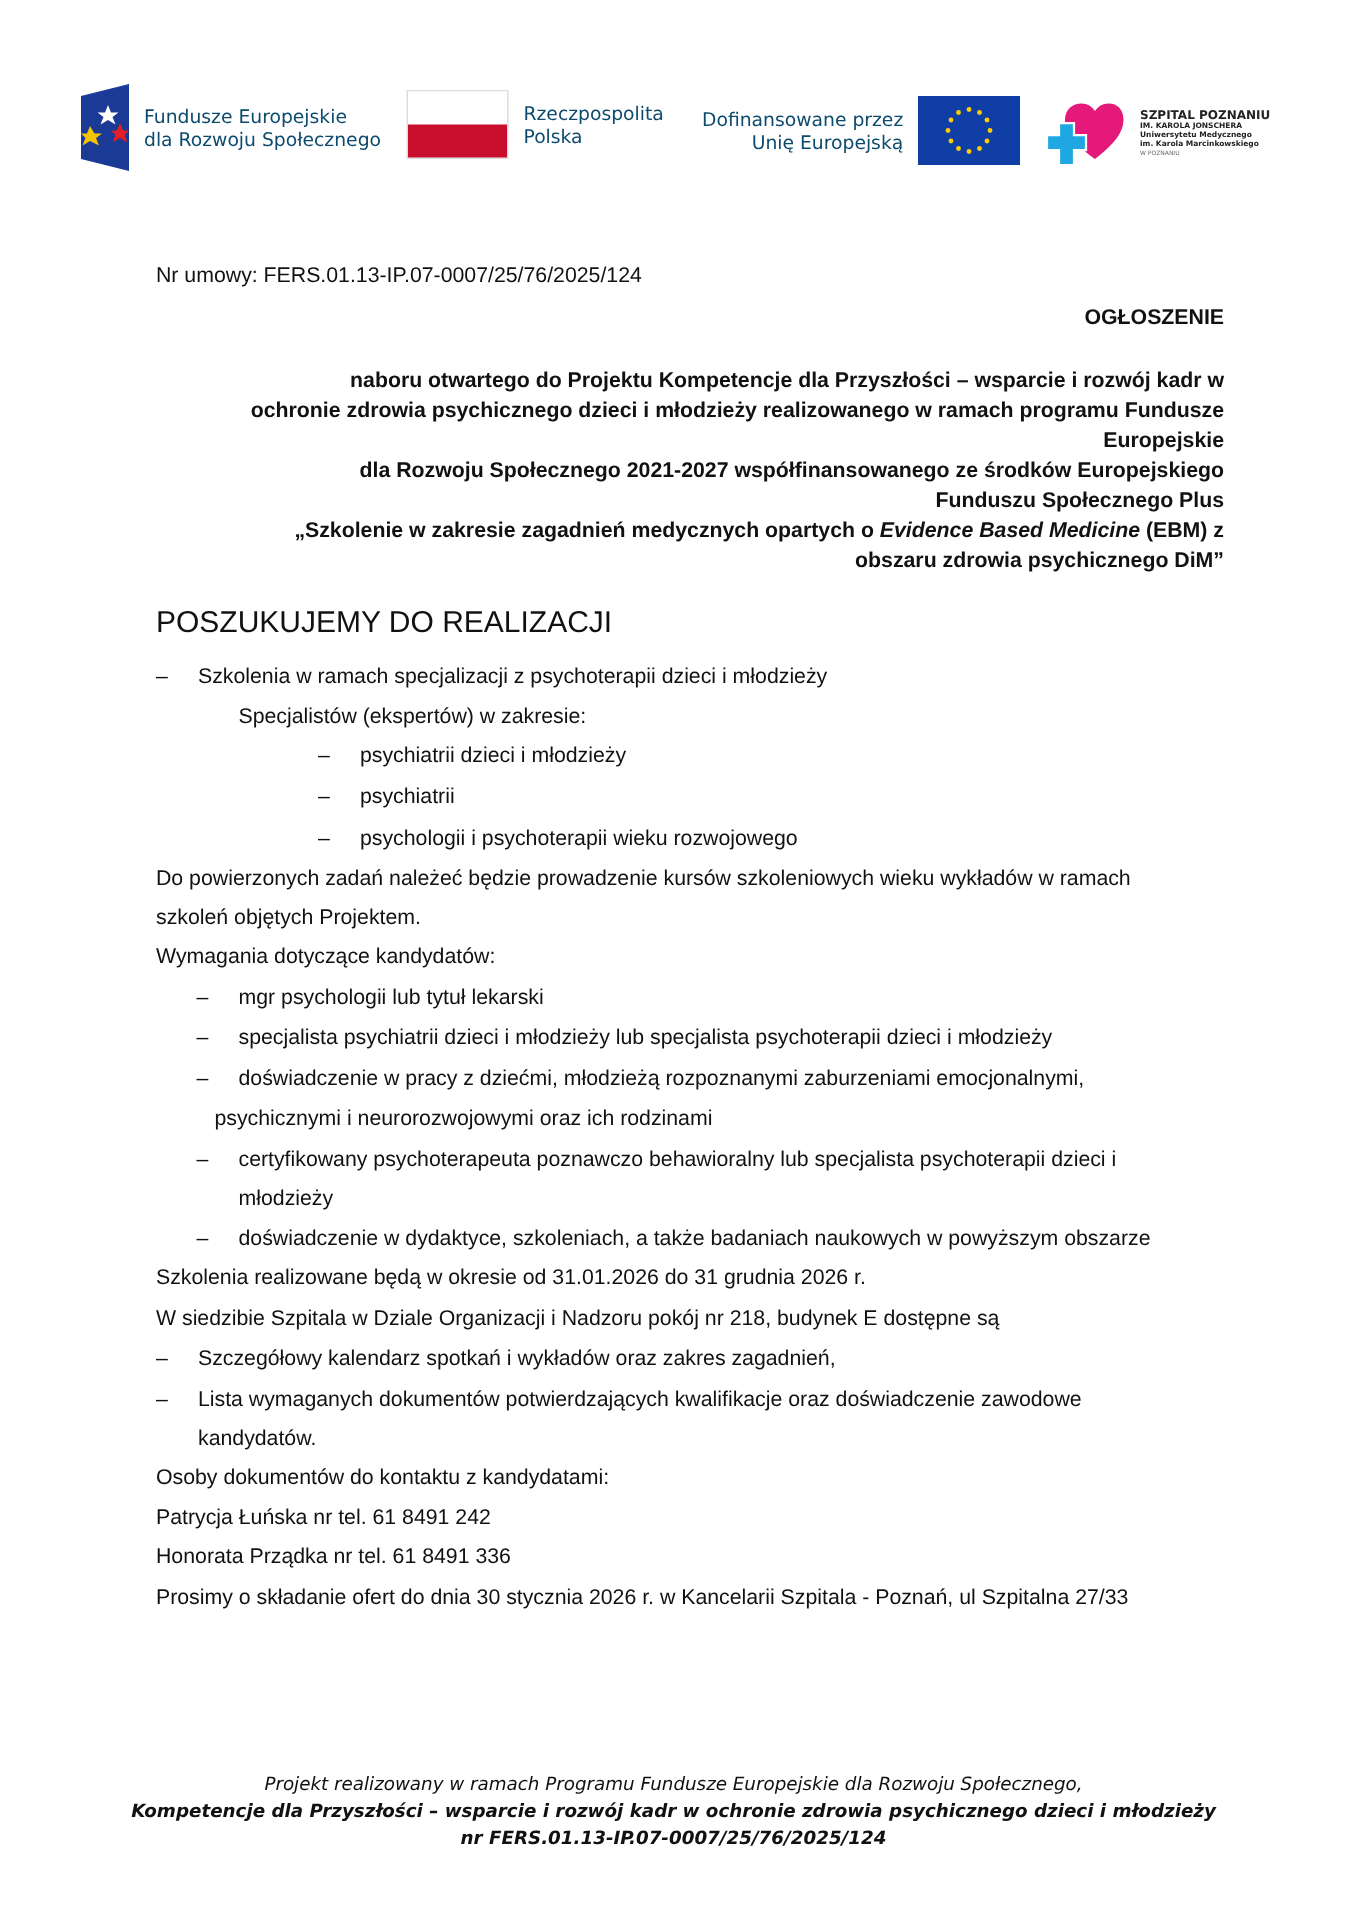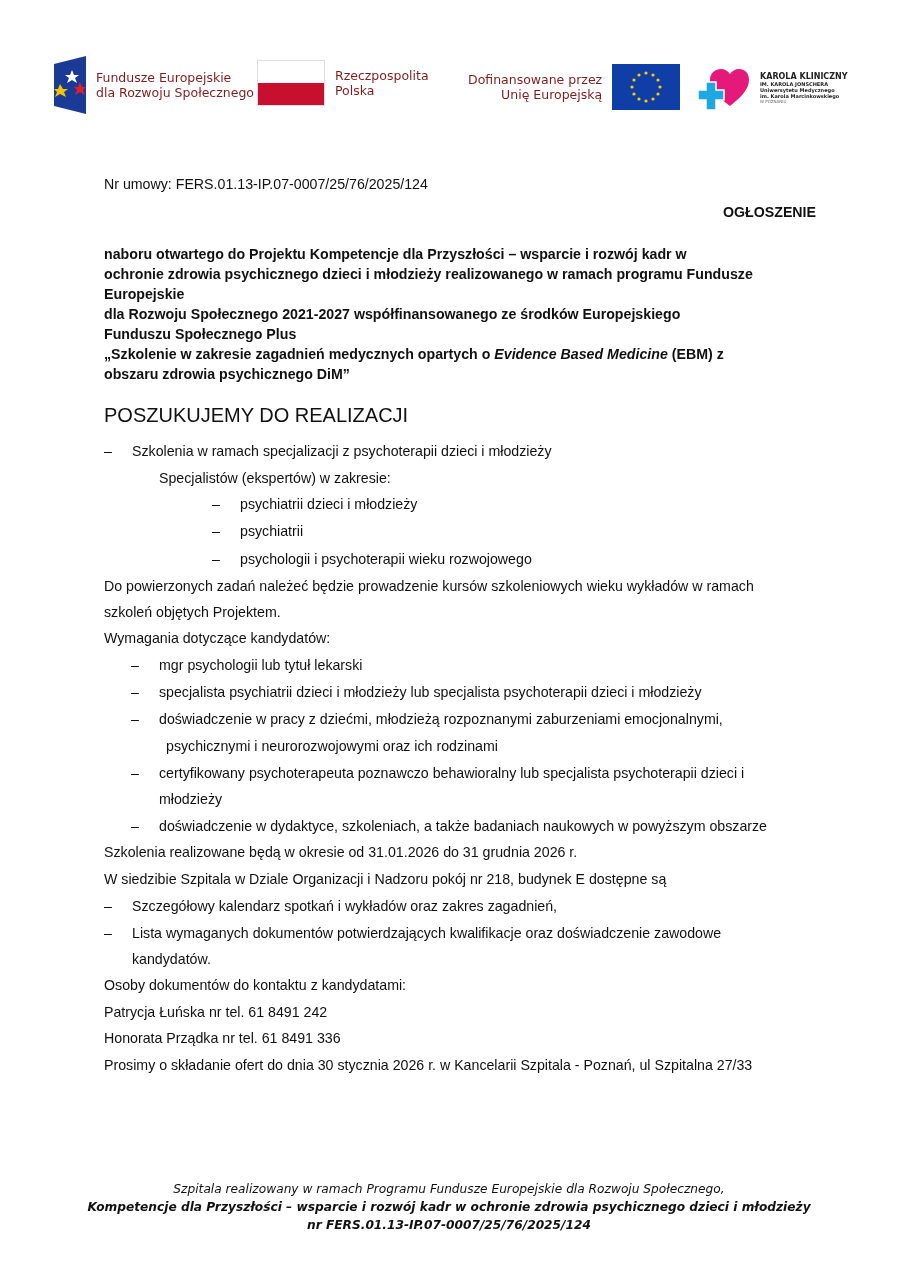--- a/index.html
+++ b/index.html
@@ -1,39 +1,39 @@
 <!DOCTYPE html>
 <html><head>
 <meta charset="utf-8">
 <style>
   html, body { margin: 0; padding: 0; background: #ffffff; }
   body { width: 898px; height: 1274px; position: relative; overflow: hidden; font-family: "Liberation Sans", sans-serif; color: #111; }
   .logos { position: absolute; top: 52px; left: 0; width: 898px; height: 70px; }
   .logo { position: absolute; display: flex; align-items: center; }
-  .logo-text { font-family: "DejaVu Sans", sans-serif; font-size: 12.5px; line-height: 15px; color: #7f1d1d; }
+  .logo-text { font-family: "DejaVu Sans", sans-serif; font-size: 12.5px; line-height: 15px; color: #0c4a6e; }
   .fe-logo { left: 54px; top: 4px; }
   .fe-icon { width: 32px; height: 58px; margin-right: 10px; }
-  .pl-logo { left: 257px; top: 8px; }
+  .pl-logo { left: 271px; top: 8px; }
   .pl-flag { width: 68px; height: 46px; border: 1px solid #ddd; box-sizing: border-box; margin-right: 10px; display: flex; flex-direction: column; }
   .pl-flag .white { flex: 1; background: #fff; }
   .pl-flag .red { flex: 1; background: #c8102e; }
   .eu-logo { left: 468px; top: 12px; }
   .eu-logo .logo-text { text-align: right; margin-right: 10px; }
   .eu-flag { width: 68px; height: 46px; background: #0f3fa6; }
   .sk-logo { left: 696px; top: 14px; }
   .sk-icon { width: 54px; height: 44px; margin-right: 10px; }
   .sk-text { font-family: "DejaVu Sans", sans-serif; color: #222; }
   .sk-text .t1 { font-size: 8px; font-weight: bold; line-height: 9px; }
   .sk-text .t2 { font-size: 5px; font-weight: bold; line-height: 6px; }
   .sk-text .t3 { font-size: 4px; line-height: 6px; color: #666; }
 
   .content { position: absolute; left: 104px; top: 176px; width: 712px; font-size: 14.2px; }
   .contract { position: absolute; top: 0; left: 0; }
   .title { position: absolute; top: 28px; left: 0; width: 712px; text-align: right; font-weight: bold; }
-  .subtitle { position: absolute; top: 68px; left: 0; width: 712px; text-align: left; font-weight: bold; line-height: 20px; }
+  .subtitle { position: absolute; top: 68px; left: 0; width: 712px; text-align: right; font-weight: bold; line-height: 20px; }
   .subtitle i { font-style: italic; }
   .section { position: absolute; top: 228px; left: 0; font-size: 20px; }
   .row { position: absolute; left: 0; white-space: nowrap; }
   .dash { display: inline-block; width: 28px; }
   .footer { position: absolute; top: 1180px; left: 0; width: 898px; text-align: center; font-family: "DejaVu Sans", sans-serif; font-style: italic; font-size: 12.2px; line-height: 18px; color: #111; }
   .footer .b { font-weight: bold; }
 </style>
 </head>
 <body>
 
@@ -85,21 +85,21 @@
       </g>
     </svg>
   </div>
 
   <div class="logo sk-logo">
     <svg class="sk-icon" viewBox="0 0 54 44">
       <path d="M34 40 C20 30 14 22 14 14 C14 7 19 3 25 3 C29 3 32 5 34 8 C36 5 39 3 43 3 C49 3 53 7 53 14 C53 22 47 30 34 40 Z" fill="#e4197a"></path>
       <polygon points="10,16 20,16 20,24 28,24 28,34 20,34 20,44 10,44 10,34 2,34 2,24 10,24" fill="#1ea7e1" stroke="#fff" stroke-width="1.5"></polygon>
     </svg>
     <div class="sk-text">
-      <div class="t1">KAROLA KLINICZNY</div>
+      <div class="t1">SZPITAL POZNANIU</div>
       <div class="t2">IM. KAROLA JONSCHERA</div>
       <div class="t2">Uniwersytetu Medycznego</div>
       <div class="t2">im. Karola Marcinkowskiego</div>
       <div class="t3">W POZNANIU</div>
     </div>
   </div>
 </div>
 
 <div class="content">
   <div class="contract">Nr umowy: FERS.01.13-IP.07-0007/25/76/2025/124</div>
@@ -123,34 +123,34 @@
   <div class="row" style="top:347px; left:108px;"><span class="dash">–</span><span>psychiatrii</span></div>
   <div class="row" style="top:375px; left:108px;"><span class="dash">–</span><span>psychologii i psychoterapii wieku rozwojowego</span></div>
 
   <div class="row" style="top:402px;">Do powierzonych zadań należeć będzie prowadzenie kursów szkoleniowych wieku wykładów w ramach</div>
   <div class="row" style="top:428px;">szkoleń objętych Projektem.</div>
   <div class="row" style="top:454px;">Wymagania dotyczące kandydatów:</div>
 
   <div class="row" style="top:481px; left:27px;"><span class="dash">–</span><span>mgr psychologii lub tytuł lekarski</span></div>
   <div class="row" style="top:508px; left:27px;"><span class="dash">–</span><span>specjalista psychiatrii dzieci i młodzieży lub specjalista psychoterapii dzieci i młodzieży</span></div>
   <div class="row" style="top:535px; left:27px;"><span class="dash">–</span><span>doświadczenie w pracy z dziećmi, młodzieżą  rozpoznanymi zaburzeniami emocjonalnymi,</span></div>
-  <div class="row" style="top:562px; left:62px;">psychicznymi i neurorozwojowymi oraz ich rodzinami</div>
+  <div class="row" style="top:562px; left:39px;">psychicznymi i neurorozwojowymi oraz ich rodzinami</div>
   <div class="row" style="top:589px; left:27px;"><span class="dash">–</span><span>certyfikowany psychoterapeuta poznawczo behawioralny lub specjalista psychoterapii dzieci i</span></div>
   <div class="row" style="top:615px; left:55px;">młodzieży</div>
   <div class="row" style="top:642px; left:27px;"><span class="dash">–</span><span>doświadczenie w dydaktyce, szkoleniach, a także badaniach naukowych w powyższym obszarze</span></div>
 
   <div class="row" style="top:668px;">Szkolenia realizowane będą w okresie od 31.01.2026 do 31 grudnia 2026 r.</div>
   <div class="row" style="top:695px;">W siedzibie Szpitala w Dziale Organizacji i Nadzoru pokój nr 218, budynek E dostępne są</div>
   <div class="row" style="top:722px;"><span class="dash">–</span><span>Szczegółowy kalendarz spotkań i wykładów oraz zakres zagadnień,</span></div>
   <div class="row" style="top:749px;"><span class="dash">–</span><span>Lista wymaganych dokumentów potwierdzających kwalifikacje oraz doświadczenie zawodowe</span></div>
   <div class="row" style="top:775px; left:28px;">kandydatów.</div>
 
   <div class="row" style="top:801px;">Osoby dokumentów do kontaktu z kandydatami:</div>
   <div class="row" style="top:828px;">Patrycja Łuńska nr tel. 61 8491 242</div>
   <div class="row" style="top:854px;">Honorata Prządka nr tel. 61 8491 336</div>
   <div class="row" style="top:881px;">Prosimy o składanie ofert do dnia 30 stycznia 2026 r. w Kancelarii Szpitala - Poznań, ul Szpitalna 27/33</div>
 </div>
 
 <div class="footer">
-  <div>Szpitala realizowany w ramach Programu Fundusze Europejskie dla Rozwoju Społecznego,</div>
+  <div>Projekt realizowany w ramach Programu Fundusze Europejskie dla Rozwoju Społecznego,</div>
   <div class="b">Kompetencje dla Przyszłości – wsparcie i rozwój kadr w ochronie zdrowia psychicznego dzieci i młodzieży</div>
   <div class="b">nr FERS.01.13-IP.07-0007/25/76/2025/124</div>
 </div>
 
 </body></html>

